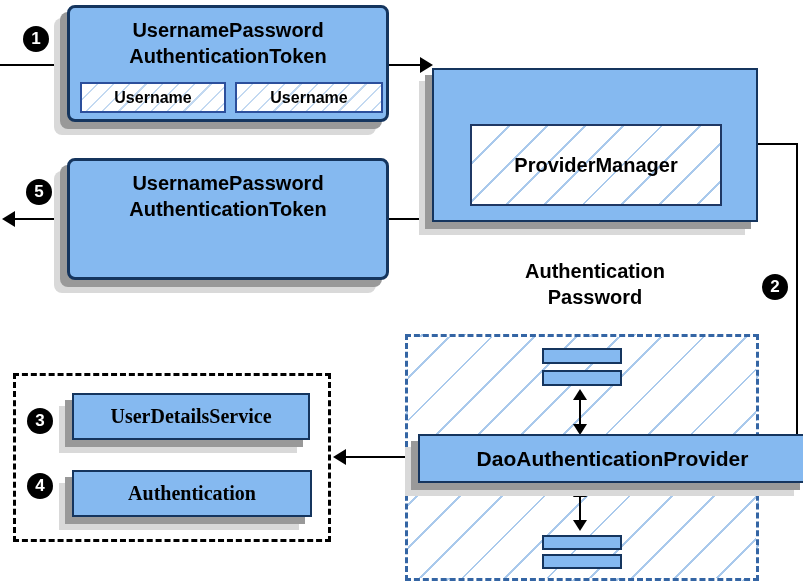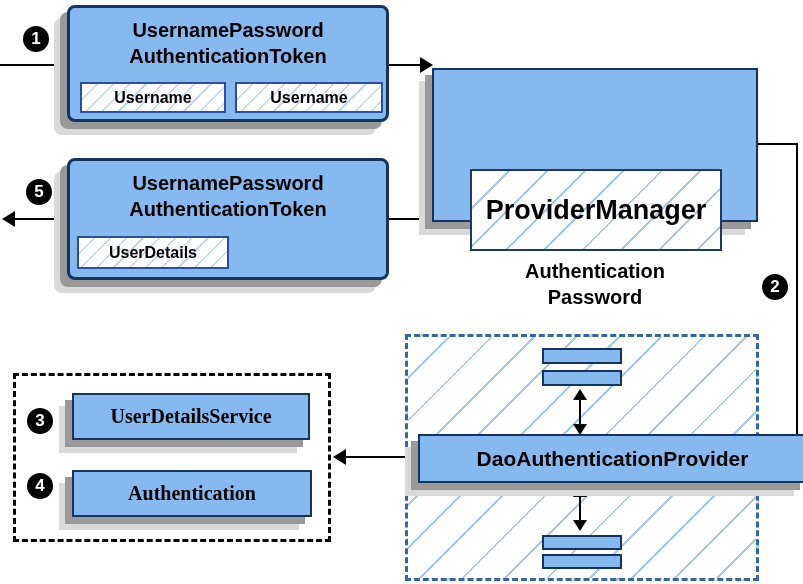--- a/index.html
+++ b/index.html
@@ -25,25 +25,24 @@
   .field{
     position:absolute;display:flex;align-items:center;justify-content:center;
     font-size:16px;border:2px solid var(--inner-border);box-sizing:border-box;
     background:
       repeating-linear-gradient(135deg,transparent 0,transparent 10px,var(--hatch-light) 10px,var(--hatch-light) 11.5px),
       #ffffff;
   }
   .manager-title{margin-top:16px;text-align:center;font-size:21px;}
   .provider-inner{
     position:absolute;display:flex;align-items:center;justify-content:center;
-    font-size:27px;border:2px solid var(--pm-border);box-sizing:border-box;
+    font-size:20px;border:2px solid var(--pm-border);box-sizing:border-box;
     background:
       repeating-linear-gradient(135deg,transparent 0,transparent 25px,var(--hatch-line) 25px,var(--hatch-line) 27px),
       #ffffff;
-    margin-top: 45px;
   }
   .dashed-zone{
     position:absolute;box-sizing:border-box;
     border:3px dashed var(--dashed-border);
     background:
       repeating-linear-gradient(135deg,transparent 0,transparent 28px,var(--hatch-line) 28px,var(--hatch-line) 30px),
       #ffffff;
   }
   .dotted-zone{position:absolute;box-sizing:border-box;border:3px dashed #000;background:transparent;}
   .bar{position:absolute;background:var(--box-fill);border:2px solid var(--box-border);box-sizing:border-box;}
@@ -87,21 +86,20 @@
 
   <div class="hline" style="top:218px;left:14px;width:418px;z-index:1;"></div>
   <div class="arr-l" style="left:2px;top:211px;"></div>
   <div class="step" style="left:26px;top:179px;">5</div>
 
   <div class="box round" style="left:67px;top:158px;width:322px;height:122px;">
     <div class="token-title">
       <div>UsernamePassword</div>
       <div>AuthenticationToken</div>
     </div>
-    <div class="field" style="left:7px;top:75px;width:152px;height:33px;">UserDetails</div>
   </div>
 
   <div class="hline" style="top:143px;left:758px;width:40px;"></div>
   <div class="vline" style="left:796px;top:143px;height:312px;"></div>
   <div class="hline" style="top:453px;left:772px;width:26px;"></div>
   <div class="arr-l" style="left:759px;top:446px;"></div>
   <div class="step" style="left:762px;top:274px;">2</div>
 
   <div class="zone-label" style="left:475px;top:258px;width:240px;">
     <div>Authentication</div>

